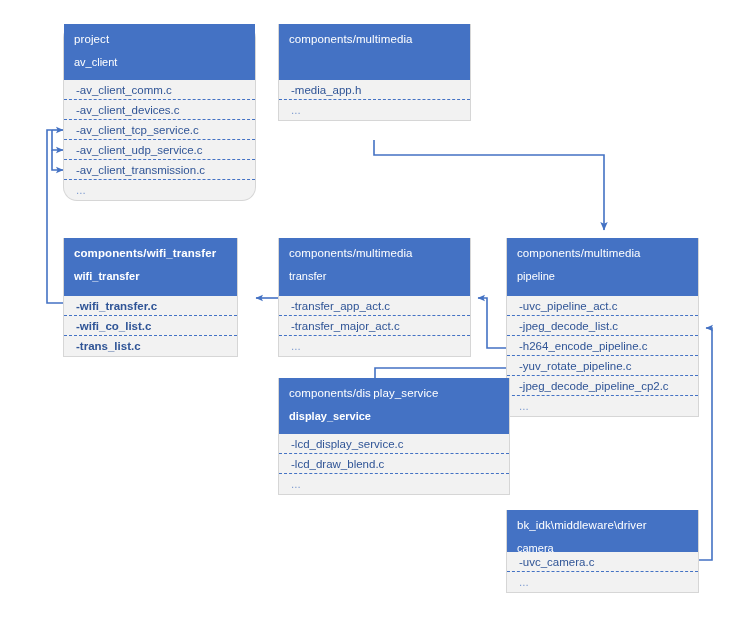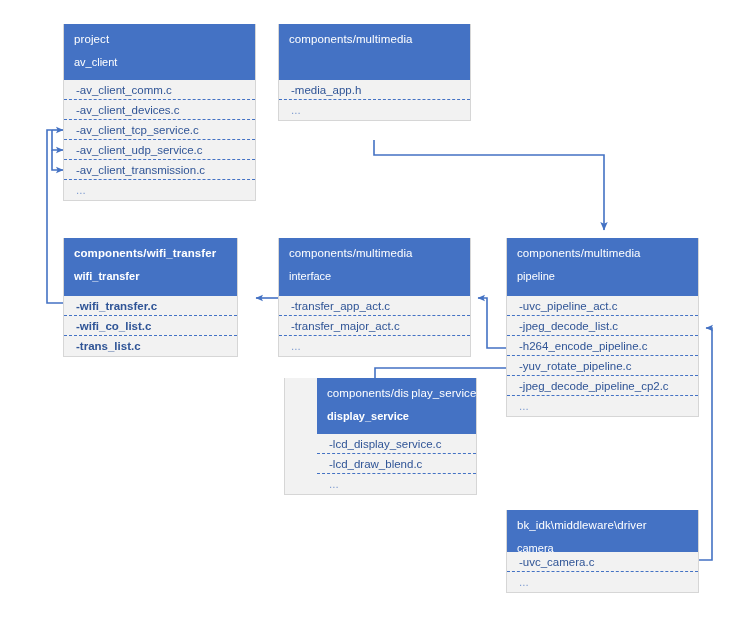--- a/index.html
+++ b/index.html
@@ -109,21 +109,21 @@
       <path d="M506,348 L487,348 L487,298 L478,298" marker-end="url(#arrow-left)"></path>
 
       <path d="M278,298 L256,298" marker-end="url(#arrow-left)"></path>
 
       <path d="M506,368 L375,368 L375,378"></path>
 
       <path d="M698,560 L712,560 L712,328 L706,328" marker-end="url(#arrow-left)"></path>
     </g>
   </svg>
 
-  <div class="node" style="left:63px; top:24px; width:193px;">
+  <div class="node" style="left:63px; top:24px; width:193px;border-radius:14px;">
     <div class="node-header" style="height:56px;">
       <div class="node-path">project</div>
       <div class="node-title">av_client</div>
     </div>
     <div class="node-rows">
       <div class="row">-av_client_comm.c</div>
       <div class="row">-av_client_devices.c</div>
       <div class="row">-av_client_tcp_service.c</div>
       <div class="row">-av_client_udp_service.c</div>
       <div class="row">-av_client_transmission.c</div>
@@ -149,21 +149,21 @@
     <div class="node-rows">
       <div class="row">-wifi_transfer.c</div>
       <div class="row">-wifi_co_list.c</div>
       <div class="row last">-trans_list.c</div>
     </div>
   </div>
 
   <div class="node" style="left:278px; top:238px; width:193px;">
     <div class="node-header" style="height:58px;">
       <div class="node-path">components/multimedia</div>
-      <div class="node-title">interface</div>
+      <div class="node-title">transfer</div>
     </div>
     <div class="node-rows">
       <div class="row">-transfer_app_act.c</div>
       <div class="row">-transfer_major_act.c</div>
       <div class="row ellipsis">...</div>
     </div>
   </div>
 
   <div class="node" style="left:506px; top:238px; width:193px;">
     <div class="node-header" style="height:58px;">
@@ -173,21 +173,21 @@
     <div class="node-rows">
       <div class="row">-uvc_pipeline_act.c</div>
       <div class="row">-jpeg_decode_list.c</div>
       <div class="row">-h264_encode_pipeline.c</div>
       <div class="row">-yuv_rotate_pipeline.c</div>
       <div class="row">-jpeg_decode_pipeline_cp2.c</div>
       <div class="row ellipsis">...</div>
     </div>
   </div>
 
-  <div class="node" style="left:284px; top:378px; width:193px;padding-left:32px;">
+  <div class="node" style="left:278px; top:378px; width:232px;">
     <div class="node-header" style="height:56px;">
       <div class="node-path">components/dis play_service</div>
       <div class="node-title bold">display_service</div>
     </div>
     <div class="node-rows">
       <div class="row">-lcd_display_service.c</div>
       <div class="row">-lcd_draw_blend.c</div>
       <div class="row ellipsis">...</div>
     </div>
   </div>

